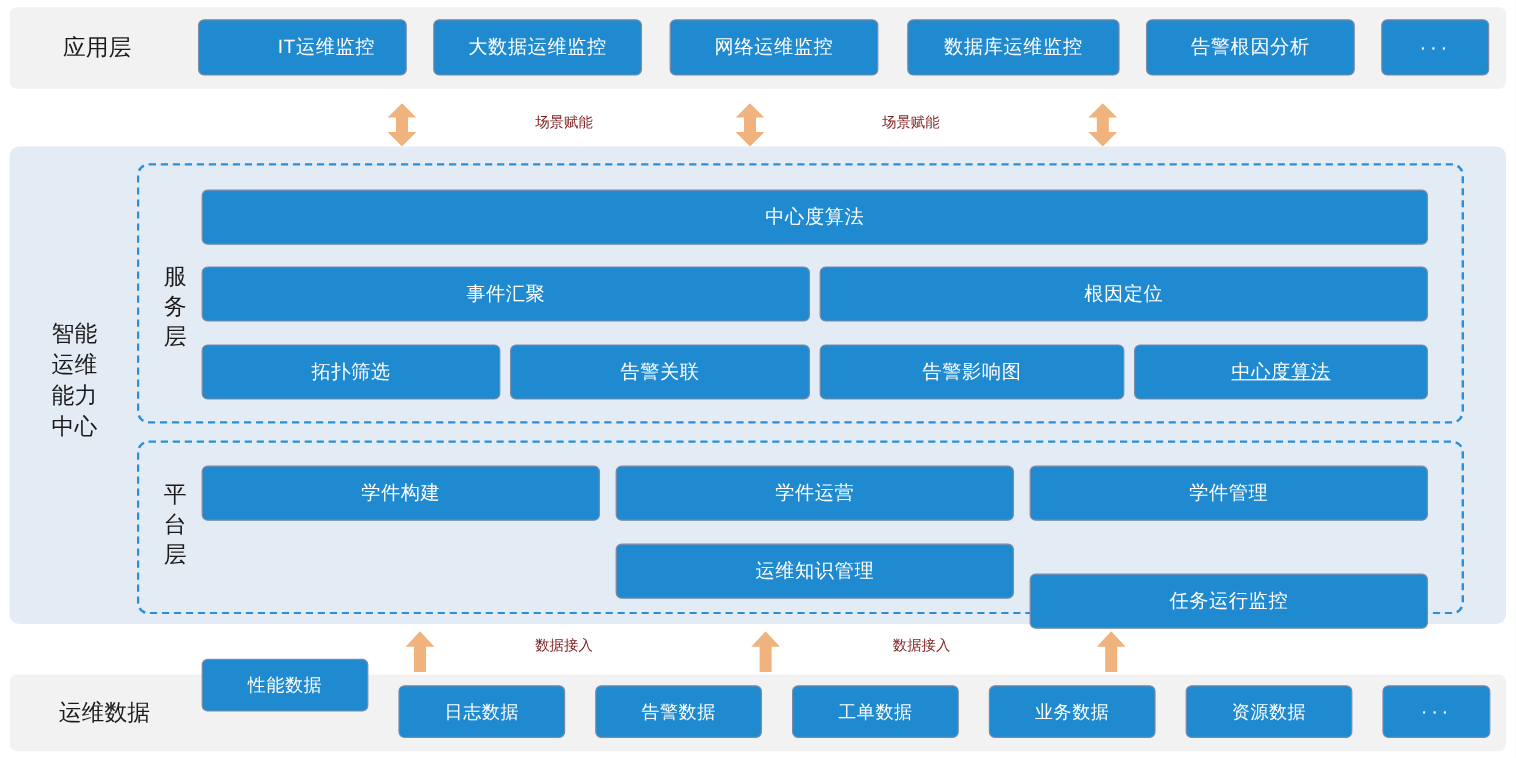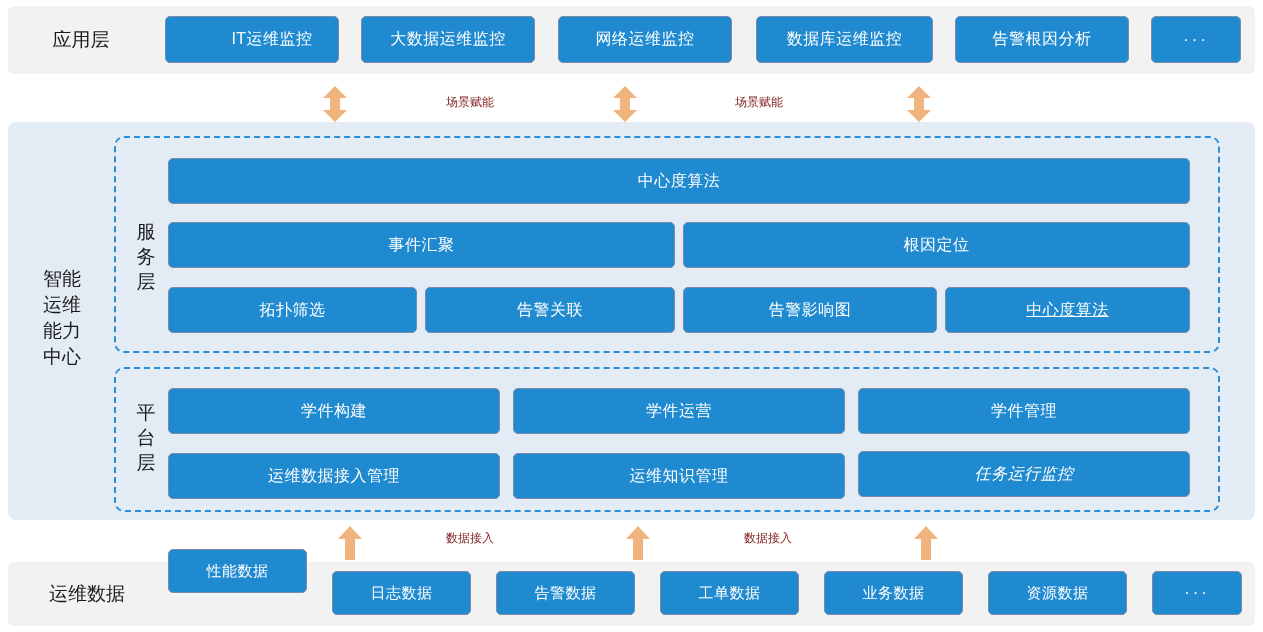--- a/index.html
+++ b/index.html
@@ -149,23 +149,22 @@
   <div class="vlabel" style="left:134px; top:400px;">
     <div>平</div>
     <div>台</div>
     <div>层</div>
   </div>
 
   <div class="bbox" style="left:168px; top:388px; width:332px; height:46px;">学件构建</div>
   <div class="bbox" style="left:513px; top:388px; width:332px; height:46px;">学件运营</div>
   <div class="bbox" style="left:858px; top:388px; width:332px; height:46px;">学件管理</div>
 
-  <div class="bbox" style="left:168px; top:453px; width:332px; height:46px;">运维数据接入管理</div>
   <div class="bbox" style="left:513px; top:453px; width:332px; height:46px;">运维知识管理</div>
-  <div class="bbox" style="left:858px; top:451px; width:332px; height:46px;font-style:italic;">任务运行监控</div>
+  <div class="bbox" style="left:858px; top:478px; width:332px; height:46px;">任务运行监控</div>
 
   <div class="arrow" style="left:337px; top:526px;">
     <svg width="26" height="34" viewBox="0 0 26 34">
       <polygon points="13,0 25,13 18,13 18,34 8,34 8,13 1,13" fill="#f0b37e"></polygon>
     </svg>
   </div>
   <div class="arrow-label" style="left:446px; top:530px;">数据接入</div>
 
   <div class="arrow" style="left:625px; top:526px;">
     <svg width="26" height="34" viewBox="0 0 26 34">

